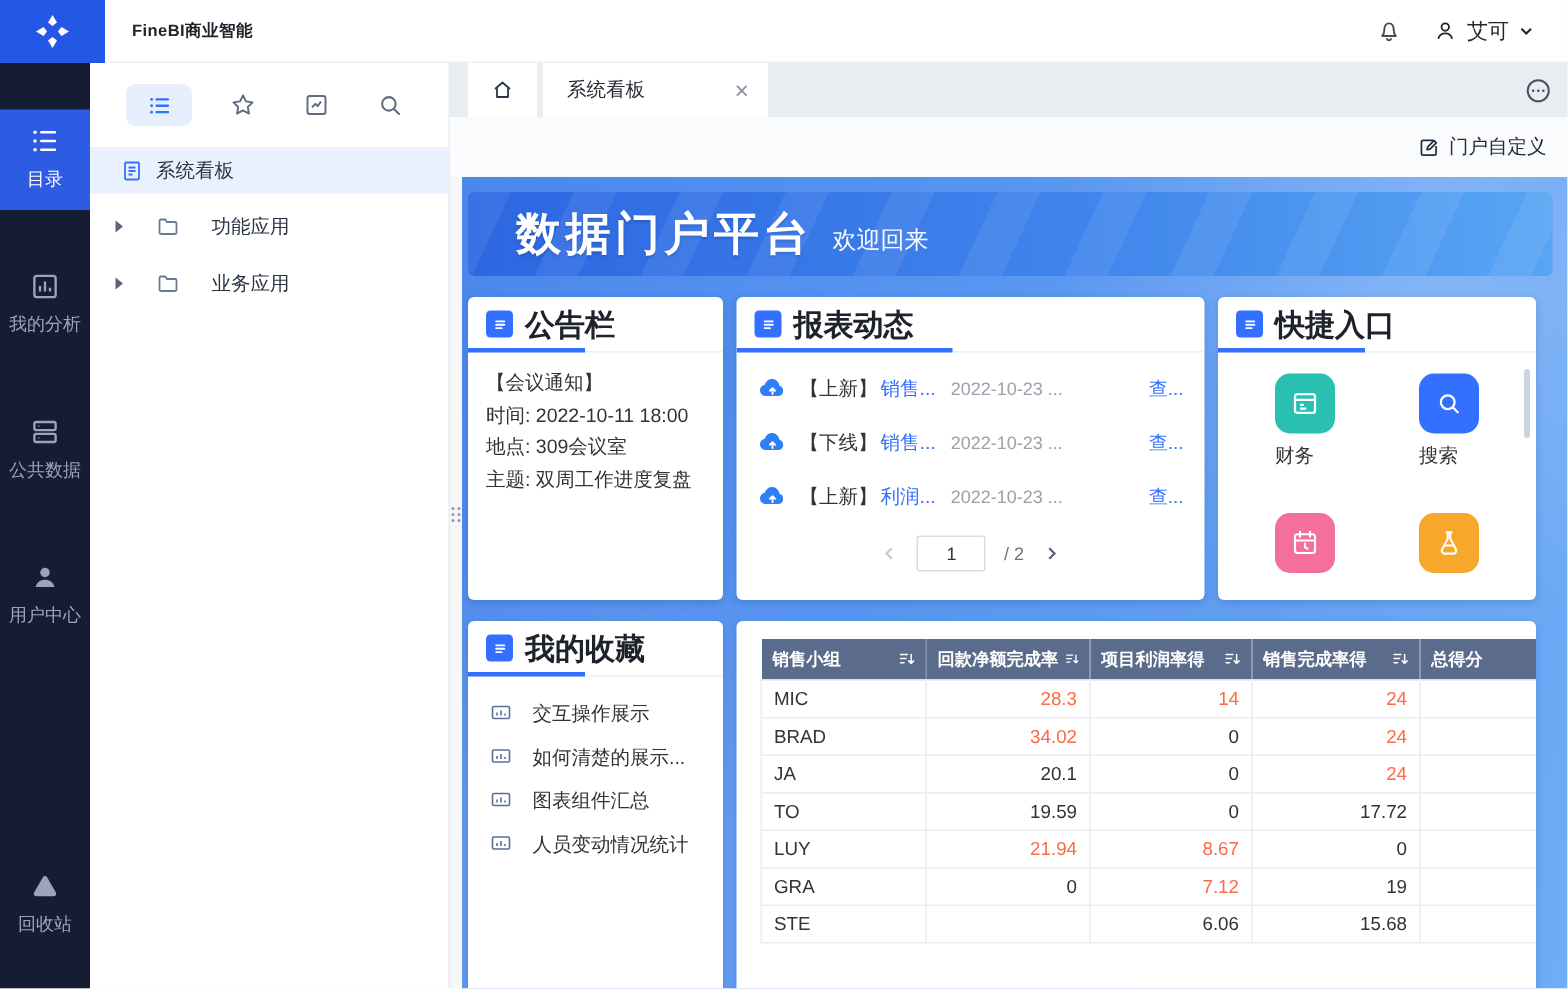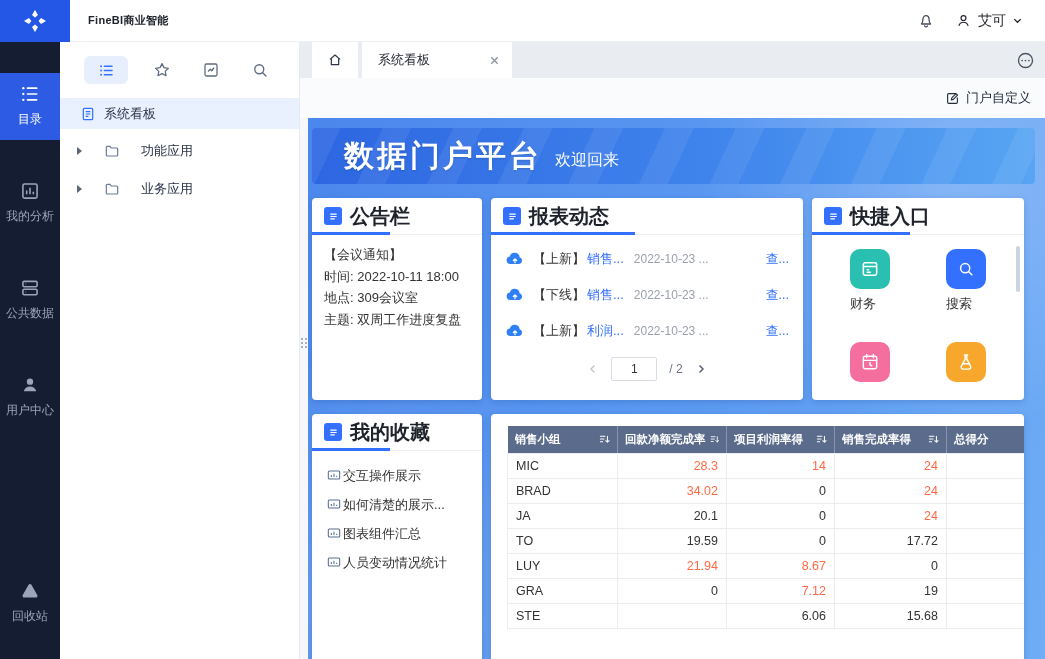--- a/index.html
+++ b/index.html
@@ -83,21 +83,21 @@
   .pg-box{width:46px;height:24px;border:1px solid #d8dde4;border-radius:2px;text-align:center;font-size:12px;color:#333;background:#fff;font-family:inherit;}
   .pg-total{font-size:12px;color:#6b7380;}
 
   .quick-body{padding:14px 10px 0;display:grid;grid-template-columns:1fr 1fr;row-gap:30px;justify-items:center;}
   .quick-item{display:flex;flex-direction:column;align-items:flex-start;gap:7px;cursor:pointer;}
   .quick-icon{width:40px;height:40px;border-radius:10px;display:flex;align-items:center;justify-content:center;background:#3370ff;}
   .quick-label{font-size:13px;color:#333;height:16px;line-height:16px;}
   .qscroll{position:absolute;right:4px;top:48px;width:4px;height:46px;border-radius:2px;background:#ccd4e0;}
 
   .fav-body{padding:10px 14px;}
-  .fav-row{height:29px;display:flex;align-items:center;gap:1px;font-size:13px;color:#333;cursor:pointer;white-space:nowrap;}
+  .fav-row{height:29px;display:flex;align-items:center;gap:13px;font-size:13px;color:#333;cursor:pointer;white-space:nowrap;}
 
   .sales-body{padding:12px 16px 0;overflow:hidden;flex:1;}
   table.sales{border-collapse:collapse;table-layout:fixed;width:579px;}
   .sales th{background:#5b6b8b;color:#fff;font-size:11.5px;font-weight:700;height:27px;padding:0 7px;border-right:1px solid rgba(255,255,255,.28);cursor:pointer;}
   .th-inner{display:flex;align-items:center;justify-content:space-between;gap:4px;white-space:nowrap;overflow:hidden;}
   .sales td{height:25px;border:1px solid #ebecef;font-size:12.5px;color:#333;padding:0 8px;background:#fff;white-space:nowrap;}
   .t-name{text-align:left;}
   .t-num{text-align:right;}
   .sales td.hl{color:#ff6a45;}
   svg{display:block;}

